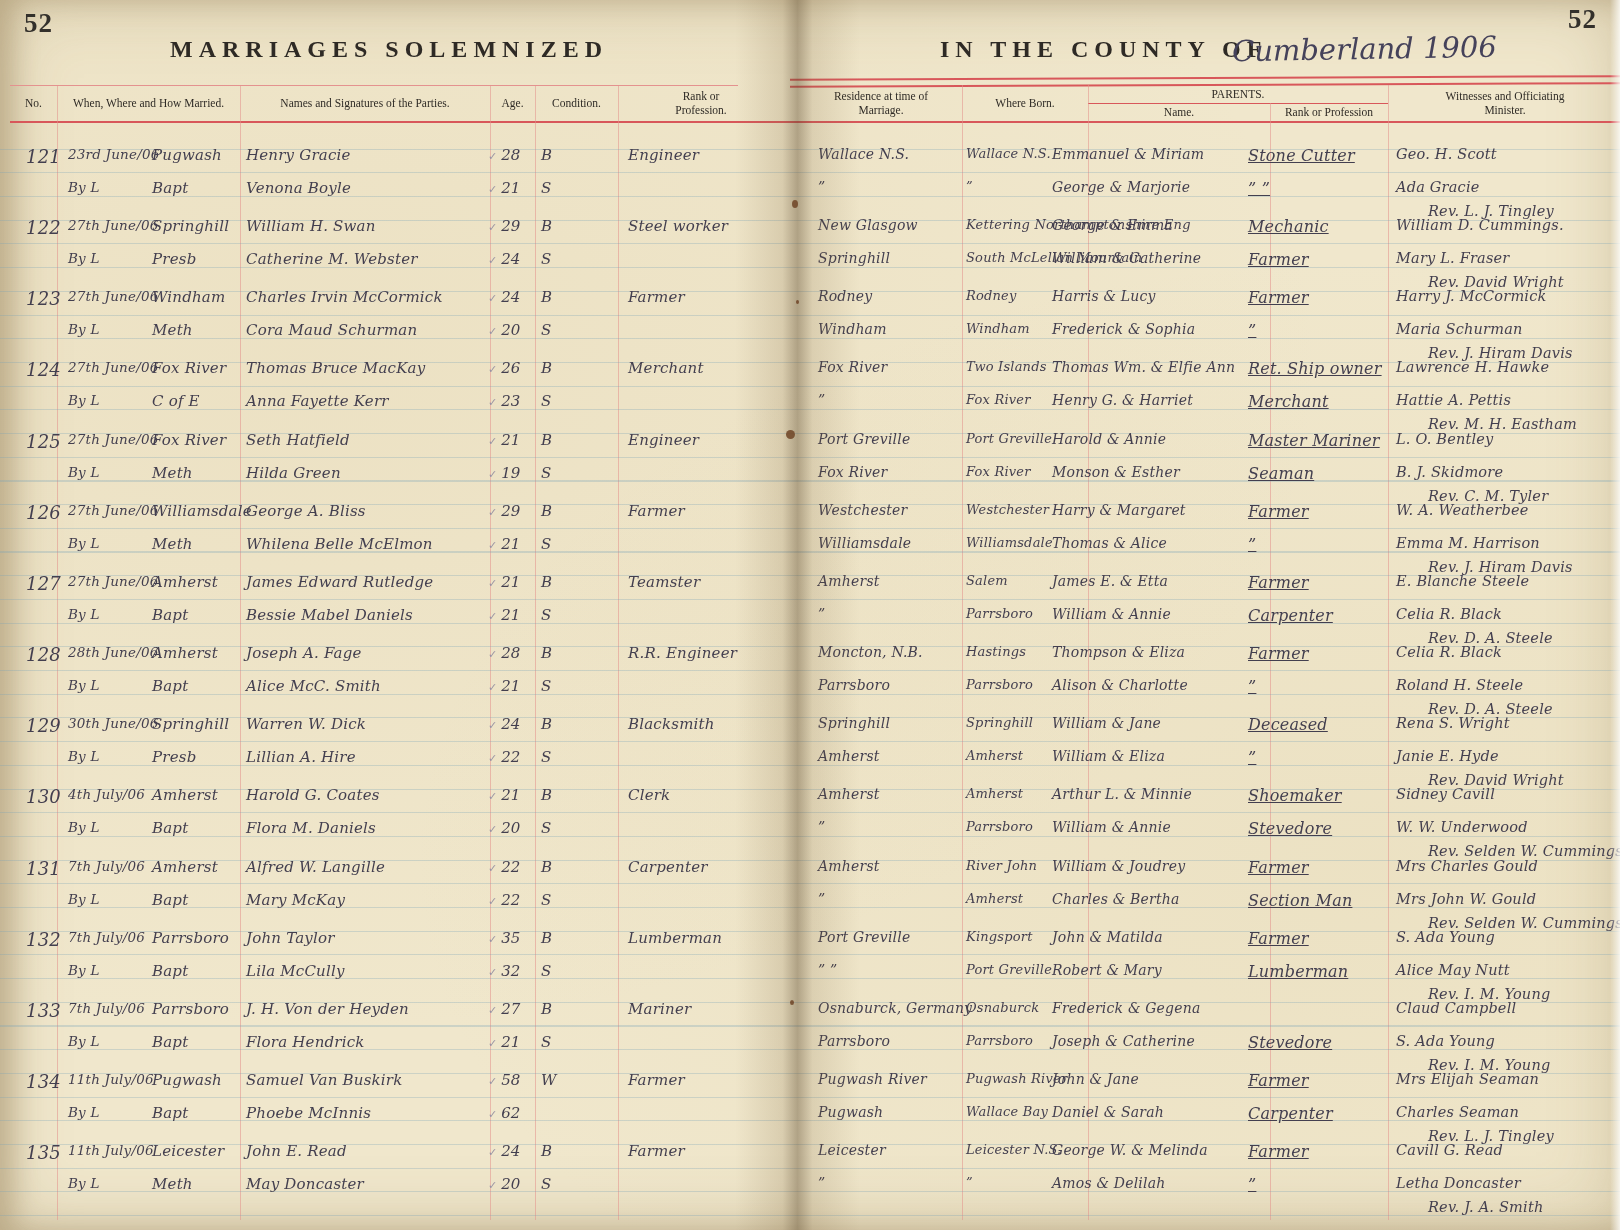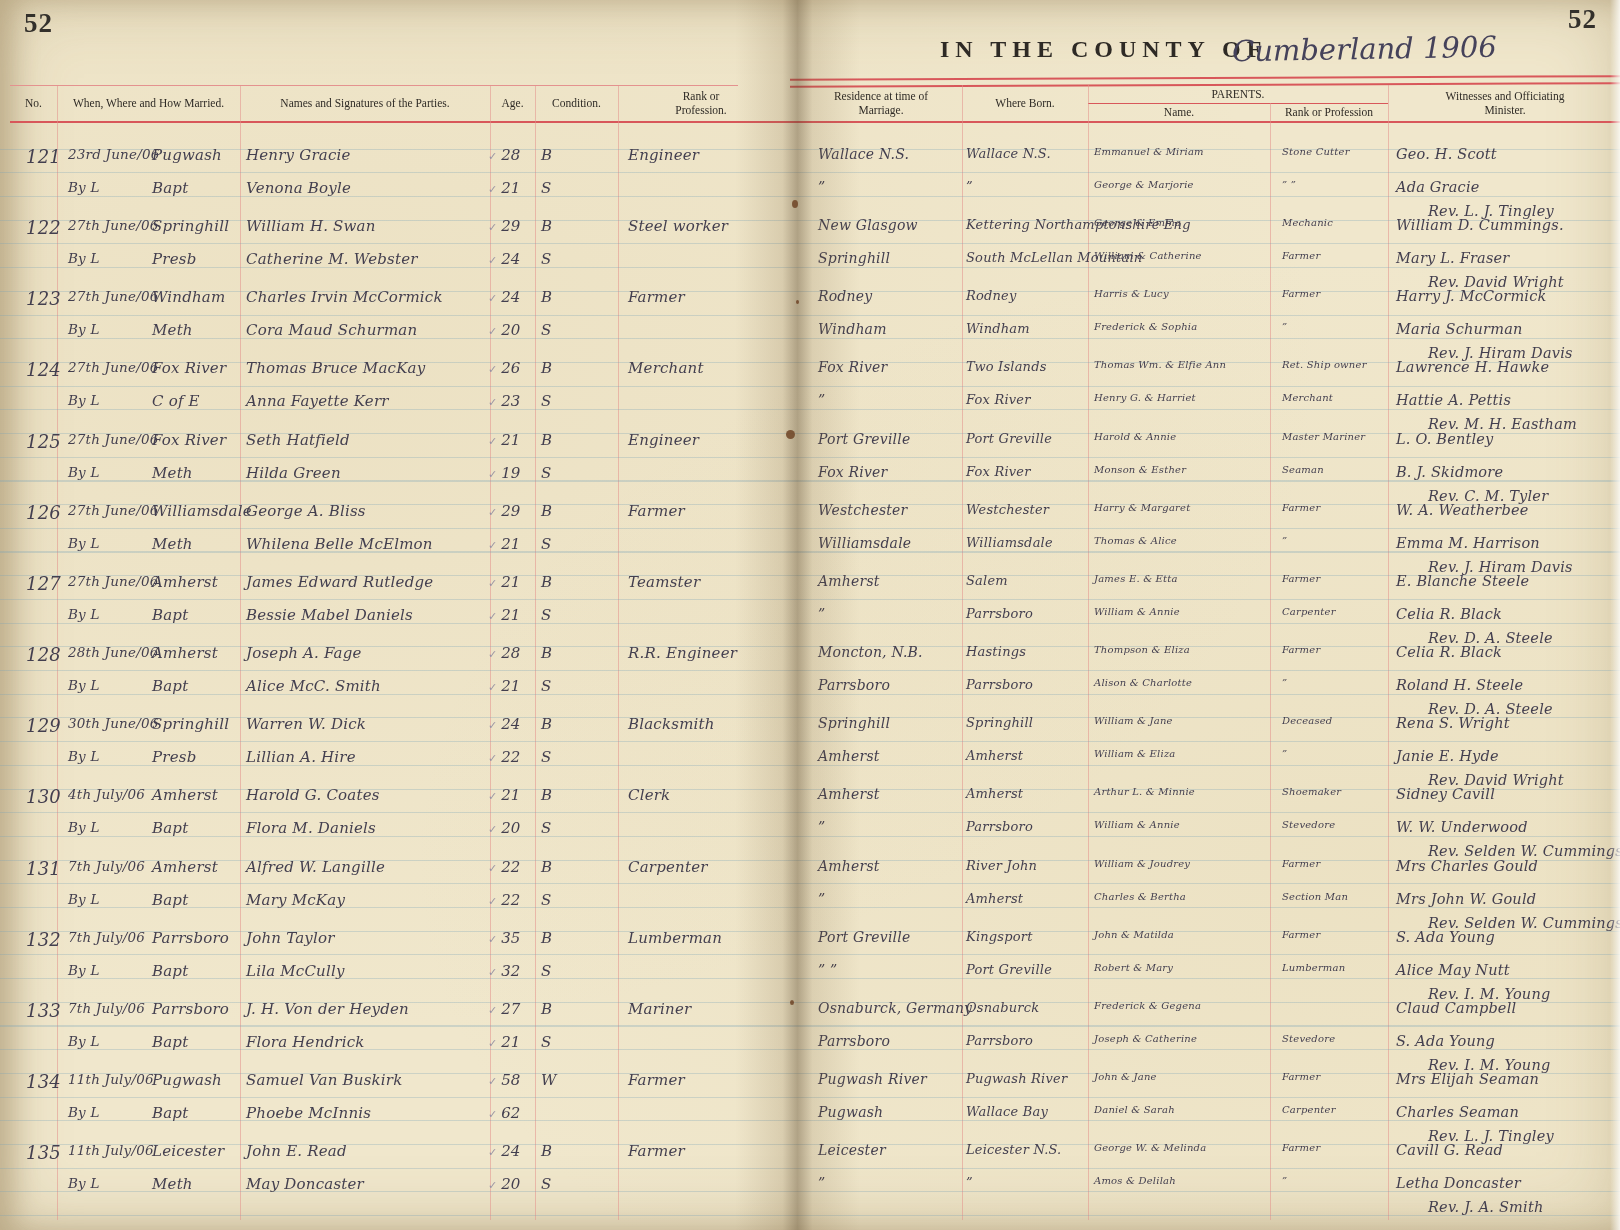--- a/index.html
+++ b/index.html
@@ -51,33 +51,34 @@
   .c-no{left:26px;font-size:18px;}
   .c-date{left:68px;font-size:13.5px;}
   .c-place{left:152px;}
   .c-name{left:246px;}
   .c-age{left:488px;}
   .c-age::before{content:"✓ ";color:#9a93a3;font-size:11px;font-style:normal;}
   .c-cond{left:541px;}
   .c-prof{left:628px;}
   .c-res{left:818px;font-size:14px;}
   .c-born{left:966px;font-size:13px;}
-  .c-par{left:1094px;font-size:10px;}
-  .c-prank{left:1282px;font-size:10px;}
+  .c-par{left:1052px;font-size:14px;}
+  .c-prank{left:1248px;font-size:16px;text-decoration:underline;}
   .c-wit{left:1396px;font-size:14.5px;}
   .c-min{left:1428px;top:57px;font-size:14.5px;}
 </style>
 </head>
 <body>
 
 <div class="sheet">
 
   <div class="page-num pn-left">52</div>
   <div class="page-num pn-right">52</div>
 
+  <div class="title title-left">MARRIAGES SOLEMNIZED</div>
   <div class="title title-right">IN THE COUNTY OF</div>
   <div class="hand-title">Cumberland 1906</div>
 
   <div class="hline hl-topL"></div>
   <div class="hline hl-topR1"></div>
   <div class="hline hl-topR2"></div>
   <div class="hline hl-bot"></div>
   <div class="hline hl-parents"></div>
 
   <div class="vline" style="left:57px"></div>

